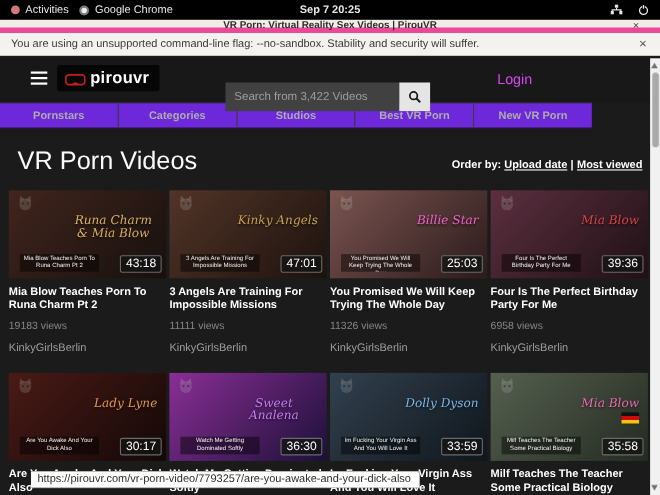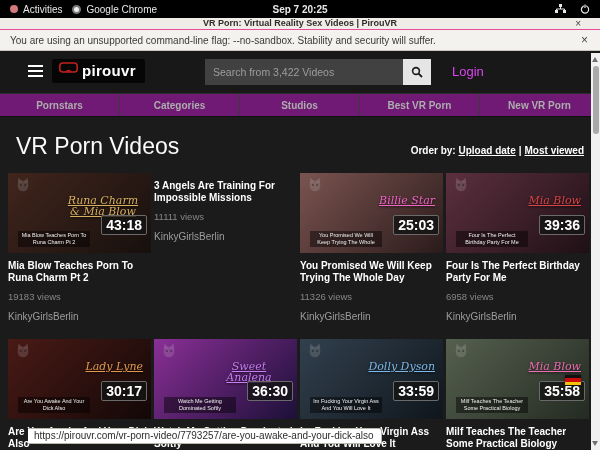--- a/index.html
+++ b/index.html
@@ -9,62 +9,62 @@
   .gnome-bar { height:18px; background:#000; display:flex; align-items:center; color:#e8e8e8; font-size:10px; position:relative; }
   .gb-left { display:flex; align-items:center; gap:10px; margin-left:10px; }
   .gb-item { display:flex; align-items:center; gap:5px; cursor:default; }
   .act-dot { width:8px; height:8px; border-radius:50%; background:#d2797c; display:inline-block; }
   .chrome-dot { width:9px; height:9px; border-radius:50%; background:#ececec; border:2px solid #7a7a7a; display:inline-block; }
   .gb-clock { position:absolute; left:0; right:0; text-align:center; font-weight:bold; font-size:10px; }
   .gb-right { margin-left:auto; display:flex; align-items:center; gap:14px; margin-right:10px; z-index:1; }
   .gb-right svg { display:block; }
 
   
-  .tab-strip { height:12px; background:#f0ede8; position:relative; display:flex; align-items:flex-start; justify-content:center; border-bottom:1px solid #ec4899; }
+  .tab-strip { height:12px; background:#f0ede8; position:relative; display:flex; align-items:center; justify-content:center; border-bottom:5px solid #ec4899; }
   .tab-title { font-size:9px; font-weight:bold; color:#2e2c29; }
   .tab-close { position:absolute; right:19px; top:0; font-size:10px; line-height:12px; color:#444; cursor:pointer; }
 
   
   .infobar { height:21px; background:#f4f2ee; border-bottom:1px solid #c9c6c0; display:flex; align-items:center; position:relative; }
   .infobar-text { font-size:10px; color:#3b3a37; margin-left:10px; }
   .infobar-close { position:absolute; right:12px; font-size:12px; color:#4a4a4a; cursor:pointer; }
 
   
   .site-header { height:42px; background:#181818; position:relative; }
   .hamburger { position:absolute; left:28px; top:14px; width:15px; cursor:pointer; }
   .hamburger span { display:block; height:2px; background:#fff; margin-bottom:3px; }
-  .logo { position:absolute; left:52px; top:8px; background:#060606; border-radius:2px; padding:3px 9px 4px 7px; display:flex; align-items:flex-start; gap:4px; cursor:pointer; }
+  .logo { position:absolute; left:52px; top:8px; background:#060606; border-radius:2px; padding:3px 9px 4px 7px; display:flex; align-items:flex-end; gap:4px; cursor:pointer; }
   .logo-text { color:#fff; font-size:15px; font-weight:bold; letter-spacing:.3px; }
-  .search { position:absolute; left:205px; top:8px; width:226px; height:26px; display:flex; }
+  .search { position:absolute; left:205px; top:24px; width:186px; height:26px; display:flex; }
   .search input { flex:1; background:#414141; border:none; outline:none; color:#e6e6e6; font-size:10.5px; padding:0 8px; }
   .search input::placeholder { color:#9d9d9d; }
   .search-btn { width:28px; background:#e5e5e5; border:none; display:flex; align-items:center; justify-content:center; cursor:pointer; }
   .login { position:absolute; left:452px; top:0; line-height:42px; color:#d946ef; font-size:13px; cursor:pointer; }
   .join { position:absolute; left:497px; top:8px; background:#2aa6dd; color:#fff; border:none; border-radius:3px; font-size:12.5px; padding:6px 13px; cursor:pointer; }
 
   
-  .nav-bar { height:24px; background:#701a75; border-top:1px solid #2e2e2e; border-bottom:1px solid #101010; display:flex; width:599px; }
+  .nav-bar { height:24px; background:#6d28d9; border-top:1px solid #2e2e2e; border-bottom:1px solid #101010; display:flex; width:538px; }
   .nav-item { flex:1; display:flex; align-items:center; justify-content:center; font-size:10px; font-weight:bold; color:#adadad; cursor:pointer; }
   .nav-item + .nav-item { border-left:1px solid #3a3a3a; }
 
   
   .page-head { display:flex; justify-content:space-between; align-items:flex-end; padding:16px 16px 13px 16px; }
   .page-title { color:#fafafa; font-size:23px; font-weight:400; }
   .order-by { font-size:10px; font-weight:bold; color:#fff; padding-bottom:4px; }
   .order-by a { color:#fff; text-decoration:underline; cursor:pointer; }
   .order-sep { padding:0 3px; }
 
   
   .grid { display:grid; grid-template-columns:repeat(4,1fr); column-gap:3px; row-gap:17px; padding:0 11px 0 8px; }
   .card { overflow:visible; }
   .thumb { position:relative; height:80px; overflow:hidden; cursor:pointer; }
   .mask-logo { position:absolute; top:4px; left:6px; opacity:.55; }
-  .model-name { position:absolute; top:22px; right:8px; max-width:80px; text-align:center; font-family:"DejaVu Serif", serif; font-style:italic; font-size:11px; line-height:11px; text-shadow:0 1px 2px rgba(0,0,0,.7);text-decoration:underline; }
+  .model-name { position:absolute; top:22px; right:8px; max-width:80px; text-align:center; font-family:"DejaVu Serif", serif; font-style:italic; font-size:11px; line-height:11px; text-shadow:0 1px 2px rgba(0,0,0,.7); }
   .thumb-caption { position:absolute; left:10px; bottom:6px; width:72px; font-size:5.5px; line-height:7px; color:#f0f0f0; background:rgba(0,0,0,.45); padding:1px 2px; max-height:16px; overflow:hidden; text-align:center; }
-  .duration { position:absolute; right:4px; bottom:18px; background:rgba(20,20,20,.8); border:1px solid #6a6a6a; color:#fff; font-size:14px; font-weight:bold; padding:1px 4px; border-radius:2px; }
+  .duration { position:absolute; right:4px; bottom:5px; background:rgba(20,20,20,.8); border:1px solid #6a6a6a; color:#fff; font-size:11px; font-weight:normal; padding:1px 4px; border-radius:2px; }
   .german-flag { position:absolute; right:8px; top:36px; width:16px; height:10px; background:linear-gradient(#111 0 33%, #cc0c0c 33% 66%, #f3c20a 66% 100%); box-shadow:0 0 2px rgba(0,0,0,.6); }
   .v-title { margin-top:7px; color:#fff; font-size:10px; font-weight:bold; line-height:12px; max-height:24px; overflow:hidden; cursor:pointer; }
   .v-views { margin-top:7px; color:#868686; font-size:9.5px; }
   .v-studio { margin-top:9px; color:#9d9d9d; font-size:10px; cursor:pointer; }
 
   
   .status-bubble { position:fixed; left:0; bottom:6px; background:#fff; border:1px solid #b9b6b0; border-left:none; border-top-right-radius:3px; font-size:10px; color:#2d2d2d; padding:1px 7px 2px 6px; white-space:nowrap; z-index:5;margin-left:28px; }
 
   
   .scrollbar { position:fixed; right:0; top:53px; bottom:0; width:9px; background:#f1f1f1; z-index:4; }
@@ -171,20 +171,32 @@
       <div class="model-name" style="color: rgb(215, 176, 97);">Runa Charm &amp; Mia Blow</div>
       <div class="thumb-caption">Mia Blow Teaches Porn To Runa Charm Pt 2</div>
       <div class="duration">43:18</div>
     </div>
     <div class="v-title">Mia Blow Teaches Porn To Runa Charm Pt 2</div>
     <div class="v-views">19183 views</div>
     <div class="v-studio">KinkyGirlsBerlin</div>
   </div>
 
   <div class="card">
+    <div class="thumb" style="background: linear-gradient(135deg, rgb(82, 52, 40) 0%, rgb(28, 18, 13) 100%);">
+      <svg class="mask-logo" width="18" height="15" viewBox="0 0 20 16">
+        <path d="M4 7 L5 0.5 L9 4.5 Z" fill="rgba(200,200,200,.4)"></path>
+        <path d="M16 7 L15 0.5 L11 4.5 Z" fill="rgba(200,200,200,.4)"></path>
+        <circle cx="10" cy="9.5" r="6" fill="rgba(200,200,200,.35)"></circle>
+        <circle cx="7.6" cy="8.6" r="1.1" fill="rgba(30,30,30,.8)"></circle>
+        <circle cx="12.4" cy="8.6" r="1.1" fill="rgba(30,30,30,.8)"></circle>
+      </svg>
+      <div class="model-name" style="color: rgb(200, 160, 80);">Kinky Angels</div>
+      <div class="thumb-caption">3 Angels Are Training For Impossible Missions</div>
+      <div class="duration">47:01</div>
+    </div>
     <div class="v-title">3 Angels Are Training For Impossible Missions</div>
     <div class="v-views">11111 views</div>
     <div class="v-studio">KinkyGirlsBerlin</div>
   </div>
 
   <div class="card">
     <div class="thumb" style="background: linear-gradient(135deg, rgb(122, 84, 80) 0%, rgb(43, 27, 27) 100%);">
       <svg class="mask-logo" width="18" height="15" viewBox="0 0 20 16">
         <path d="M4 7 L5 0.5 L9 4.5 Z" fill="rgba(200,200,200,.4)"></path>
         <path d="M16 7 L15 0.5 L11 4.5 Z" fill="rgba(200,200,200,.4)"></path>

